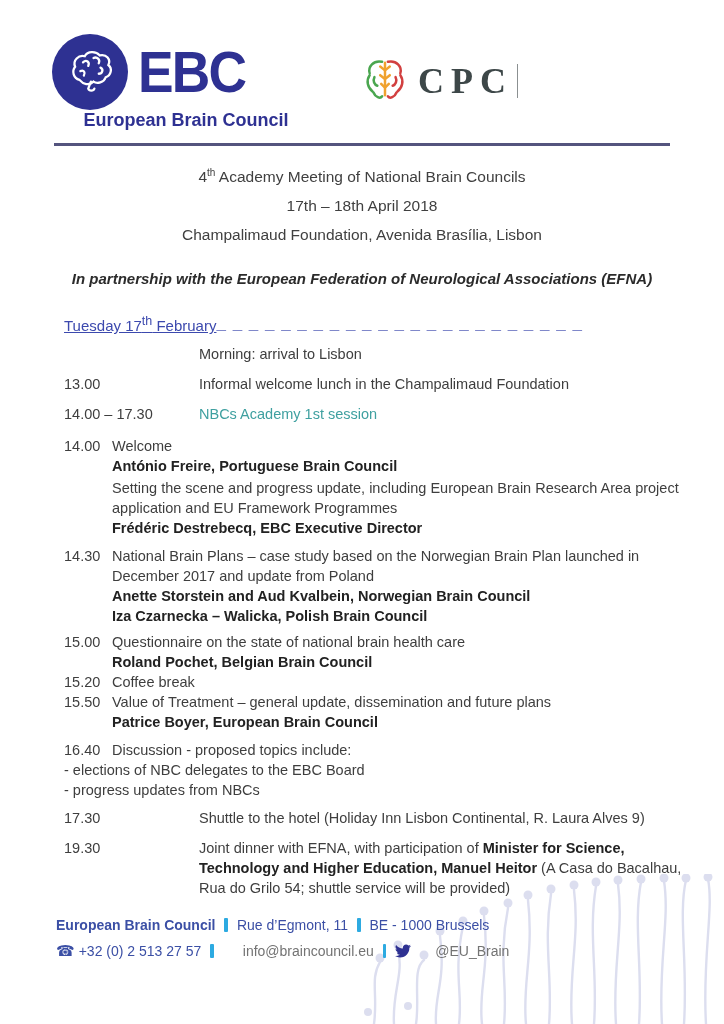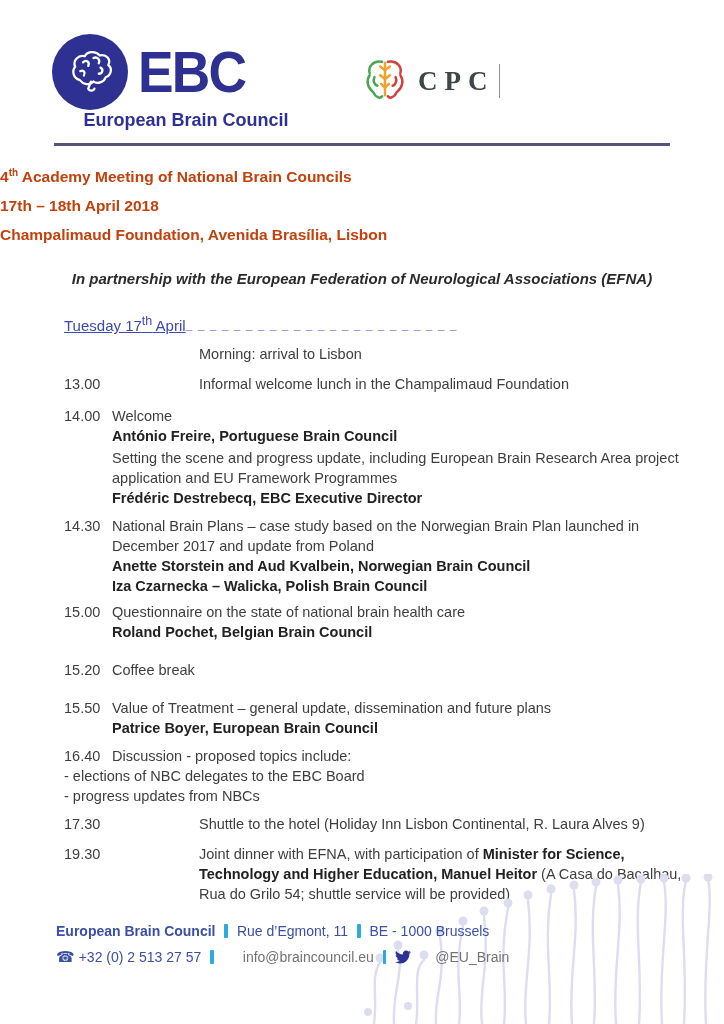--- a/index.html
+++ b/index.html
@@ -12,49 +12,49 @@
   .header{display:flex;align-items:flex-start;padding:34px 0 0 52px;}
   .ebc{display:flex;flex-wrap:wrap;width:268px;align-items:center;}
   .ebc-circle{width:76px;height:76px;border-radius:50%;background:#2e3192;
     display:flex;align-items:center;justify-content:center;flex:none;}
   .ebc-abbr{font-size:58px;font-weight:800;color:#2e3192;letter-spacing:-2px;
     margin-left:10px;line-height:70px;transform:scaleX(.92);transform-origin:left;}
   .ebc-caption{width:100%;text-align:center;font-weight:bold;font-size:18px;
     color:#2e3192;margin-top:0px;}
   .cpc{display:flex;align-items:center;margin-left:42px;margin-top:22px;}
   .cpc-brain{flex:none;margin-right:10px;}
-  .cpc-abbr{font-family:"Liberation Serif",serif;font-weight:bold;font-size:27px;
+  .cpc-abbr{font-family:"Liberation Serif",serif;font-weight:bold;font-size:36px;
     color:#3d4748;letter-spacing:7px;line-height:1;text-align:center;}
   .cpc-div{width:1px;height:34px;background:#8b9091;margin:0 12px 0 4px;}
   .cpc-sub{font-family:"Liberation Serif",serif;font-size:10.5px;font-weight:bold;
     color:#555b5c;letter-spacing:.8px;line-height:1.3;}
   .hr{border:0;border-top:3px solid #54547e;margin:12px 54px 0 54px;}
   
-  .title-block{margin-top:12px;color:#c2410c;font-weight:bold;
+  .title-block{text-align:center;margin-top:12px;color:#404040;font-weight:normal;
     font-size:15.5px;line-height:29px;}
   .title-block sup{font-size:10px;}
   .partnership{text-align:center;margin-top:21px;color:#2b2b2b;
     font-weight:bold;font-style:italic;font-size:15px;}
   
   .sched{color:#3e3e3e;font-size:14.5px;line-height:20px;}
   .day-header{margin:24px 0 0 64px;color:#3c49ae;font-size:15px;white-space:nowrap;}
   .day-header .day-text{text-decoration:underline;}
-  .day-header .dashes{letter-spacing:1px;font-weight:bold;font-size:12px;vertical-align:2px;}
+  .day-header .dashes{letter-spacing:1px;font-weight:bold;font-size:17px;vertical-align:2px;}
   .row{display:flex;margin-left:64px;}
   .row .time{width:135px;flex:none;}
   .row .desc{flex:1;padding-right:40px;}
   .flow{display:flex;margin-left:64px;}
   .flow .t{width:48px;flex:none;}
   .flow .c{flex:1;padding-right:24px;}
   .b{font-weight:bold;color:#222;}
   .teal{color:#3fa0a0;}
   .para{margin-top:2px;}
   .bullets{margin-left:64px;padding-right:32px;}
   .mt10{margin-top:10px;} .mt12{margin-top:12px;} .mt8{margin-top:8px;}
-  .mt18{margin-top:18px;} .mt6{margin-top:6px;}
+  .mt18{} .mt6{margin-top:6px;}
   
   .footer{margin:14px 0 0 56px;color:#3b4fa5;font-size:14px;line-height:26px;
     position:relative;z-index:2;}
   .footer .org{font-weight:bold;}
   .sep{display:inline-block;width:3.5px;height:14px;background:#2daae1;
     margin:0 9px;vertical-align:-2px;border-radius:1px;}
   .phone-glyph{font-size:15px;margin-right:4px;}
   .tw-icon{vertical-align:-3px;margin-right:4px;}
   .link{color:#737373;text-decoration:none;padding-left:20px;}
   .decoration{position:absolute;right:0;bottom:0;z-index:1;}
@@ -111,32 +111,36 @@
 <div class="title-block">
   <div><span>4</span><sup>th</sup><span> Academy Meeting of National Brain Councils</span></div>
   <div>17th – 18th April 2018</div>
   <div>Champalimaud Foundation, Avenida Brasília, Lisbon</div>
 </div>
 
 <div class="partnership">In partnership with the European Federation of Neurological Associations (EFNA)</div>
 
 <div class="sched">
 
-  <div class="day-header"><span class="day-text"><span>Tuesday 17</span><sup>th</sup><span> April</span></span><span class="dashes">_ _ _ _ _ _ _ _ _ _ _ _ _ _ _ _ _ _ _ _ _ _ _</span></div>
+  <div class="day-header"><span class="day-text"><span>Tuesday 17</span><sup>th</sup><span> February</span></span><span class="dashes">_ _ _ _ _ _ _ _ _ _ _ _ _ _ _ _ _ _ _ _ _ _ _</span></div>
 
   <div class="row mt8">
     <div class="time"></div>
     <div class="desc">Morning: arrival to Lisbon</div>
   </div>
 
   <div class="row mt10">
     <div class="time">13.00</div>
     <div class="desc">Informal welcome lunch in the Champalimaud Foundation</div>
   </div>
 
+  <div class="row mt10">
+    <div class="time">14.00 – 17.30</div>
+    <div class="desc teal">NBCs Academy 1st session</div>
+  </div>
 
   <div class="flow mt12">
     <div class="t">14.00</div>
     <div class="c">
       <div>Welcome</div>
       <div class="b">António Freire, Portuguese Brain Council</div>
       <div class="para">Setting the scene and progress update, including European Brain Research Area project application and EU Framework Programmes</div>
       <div class="b">Frédéric Destrebecq, EBC Executive Director</div>
     </div>
   </div>

